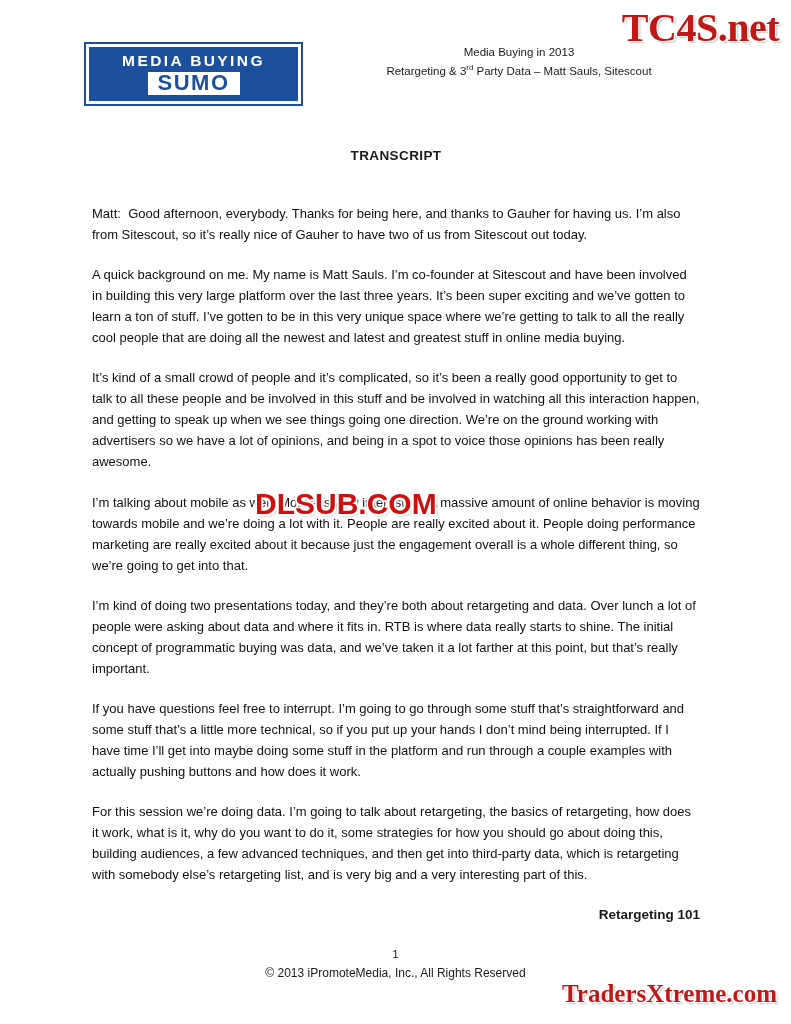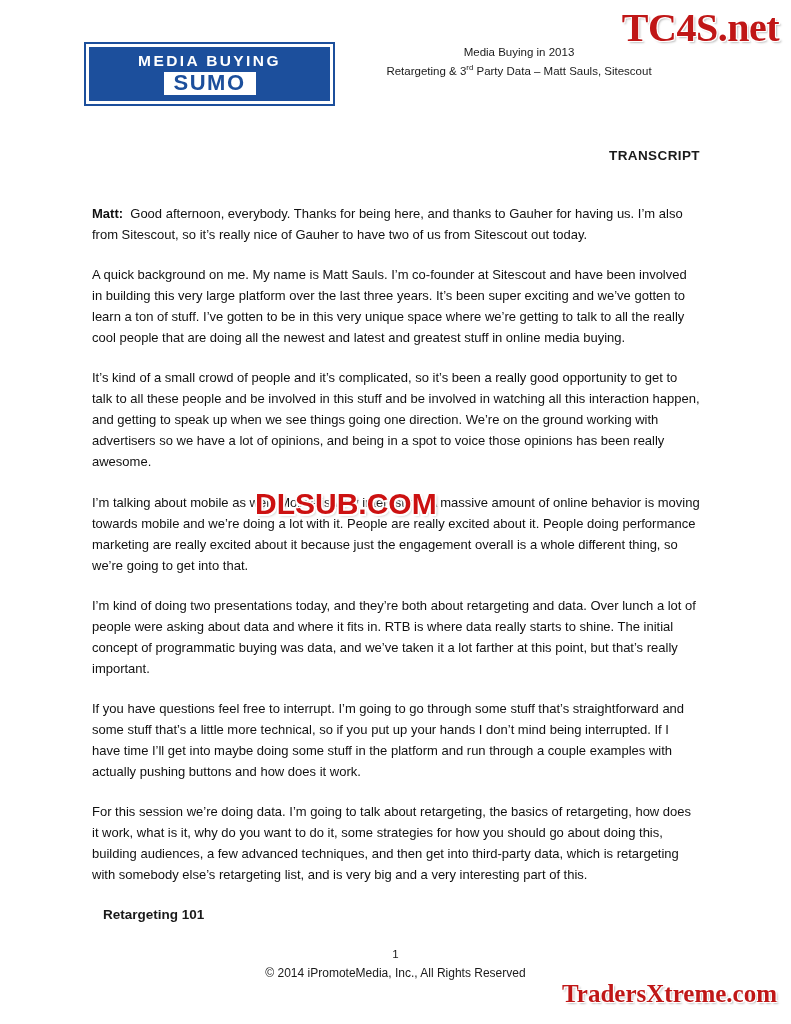--- a/index.html
+++ b/index.html
@@ -80,21 +80,21 @@
   
   .header {
     position: relative;
     height: 120px;
     padding: 38px 0 0 0;
   }
   .logo {
     position: absolute;
     left: 84px;
     top: 42px;
-    width: 251px;
+    width: 219px;
     height: 64px;
     border: 2px solid #1c4f9c;
     background: #ffffff;
     padding: 3px;
     box-sizing: border-box;
   }
   .logo-inner {
     width: 100%;
     height: 100%;
     background: #1c4f9c;
@@ -140,44 +140,45 @@
   sup { font-size: 0.68em; vertical-align: super; }
 
   
   .content {
     position: absolute;
     left: 92px;
     top: 148px;
     width: 608px;
   }
   .doc-title {
-    text-align: right;
+    text-align: center;
     font-weight: bold;
     font-size: 13.5px;
     letter-spacing: 0.4px;
     margin: 0 0 40px 0;
     font-family: "Liberation Sans", sans-serif;
   }
   p.para {
     font-size: 13px;
     line-height: 1.62;
     margin: 0 0 19px 0;
     text-align: left;
     font-family: "Liberation Sans", sans-serif;
     color: #111111;
   }
   p.para .spk {
-    font-weight: bold;
+    font-weight: normal;
     text-align: right;
   }
   .section-head {
     font-weight: bold;
     font-size: 13.5px;
     margin: 22px 0 0 11px;
     font-family: "Liberation Sans", sans-serif;
+    text-align: right;
   }
 
   
   .footer {
     position: absolute;
     left: 0;
     right: 0;
     bottom: 44px;
     text-align: center;
     font-family: "Liberation Sans", sans-serif;
@@ -223,18 +224,18 @@
     <p class="para">If you have questions feel free to interrupt. I’m going to go through some stuff that’s straightforward and some stuff that’s a little more technical, so if you put up your hands I don’t mind being interrupted. If I have time I’ll get into maybe doing some stuff in the platform and run through a couple examples with actually pushing buttons and how does it work.</p>
     <p class="para">For this session we’re doing data. I’m going to talk about retargeting, the basics of retargeting, how does it work, what is it, why do you want to do it, some strategies for how you should go about doing this, building audiences, a few advanced techniques, and then get into third-party data, which is retargeting with somebody else’s retargeting list, and is very big and a very interesting part of this.</p>
 
     <div class="section-head">Retargeting 101</div>
   </div>
 
   <div class="wm-dlsub">DLSUB.COM</div>
 
   <div class="footer">
     <div class="page-num">1</div>
-    <div class="copyright">© 2014 iPromoteMedia, Inc., All Rights Reserved</div>
+    <div class="copyright">© 2013 iPromoteMedia, Inc., All Rights Reserved</div>
   </div>
 
   <div class="wm-traders">TradersXtreme.com</div>
 
 </div>
 
 </body></html>

